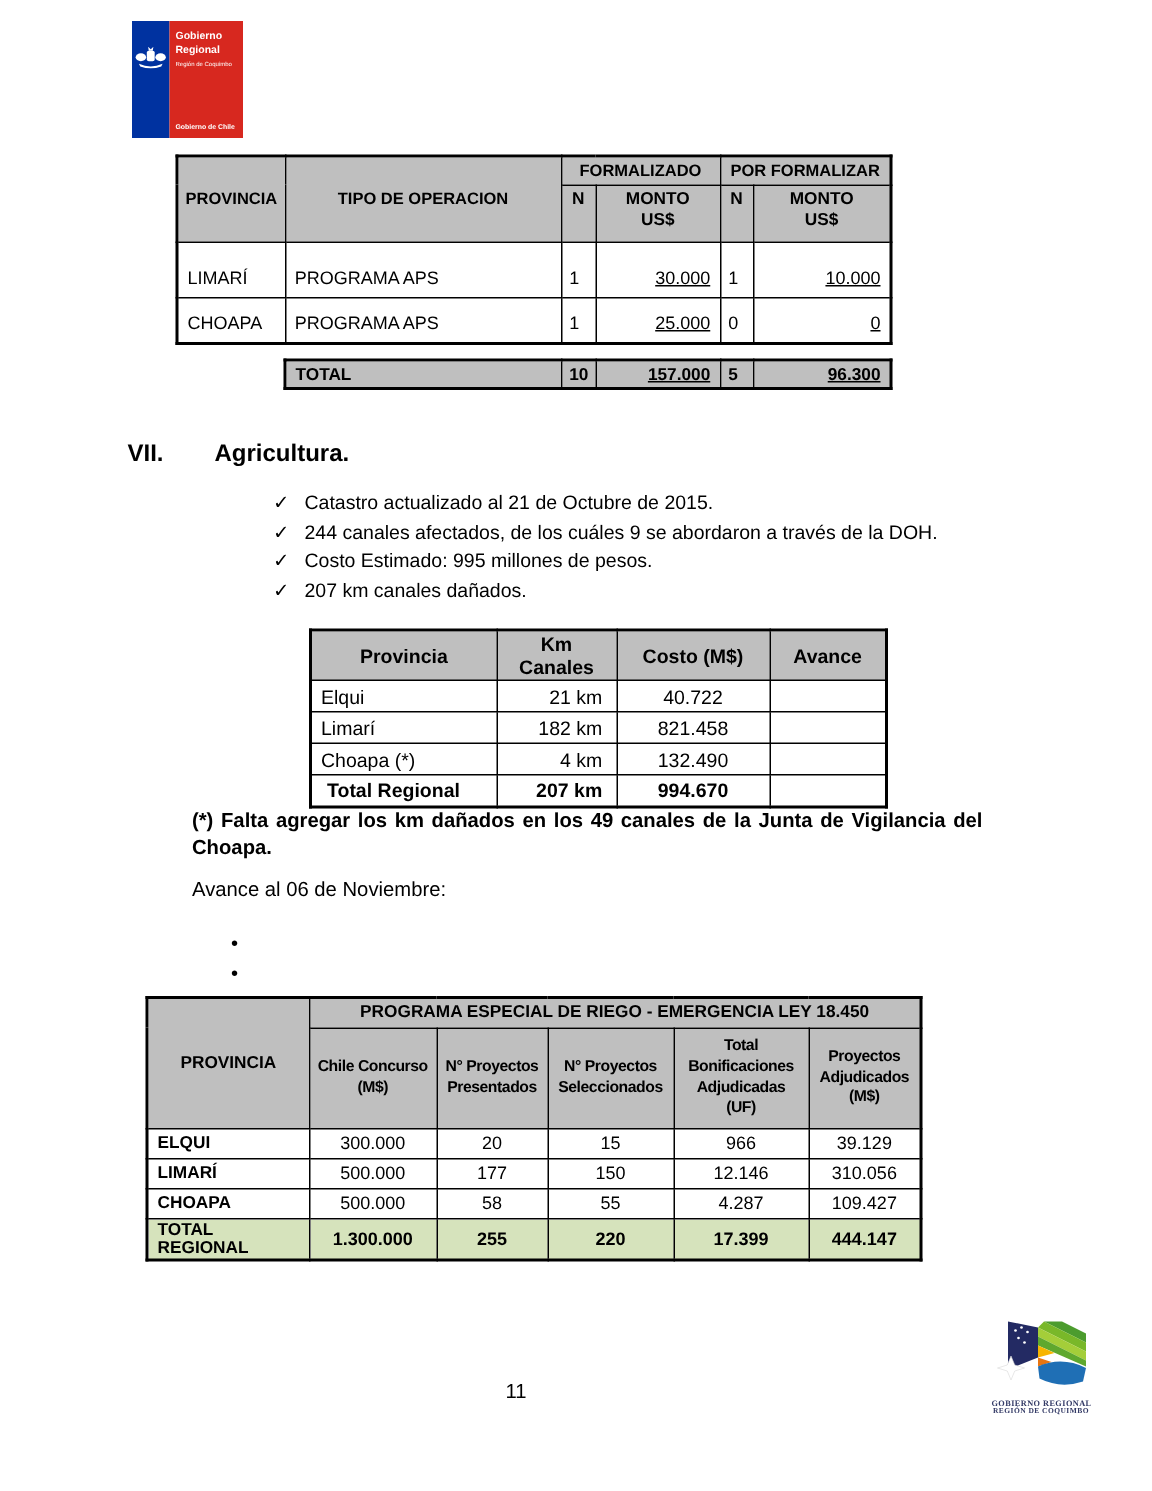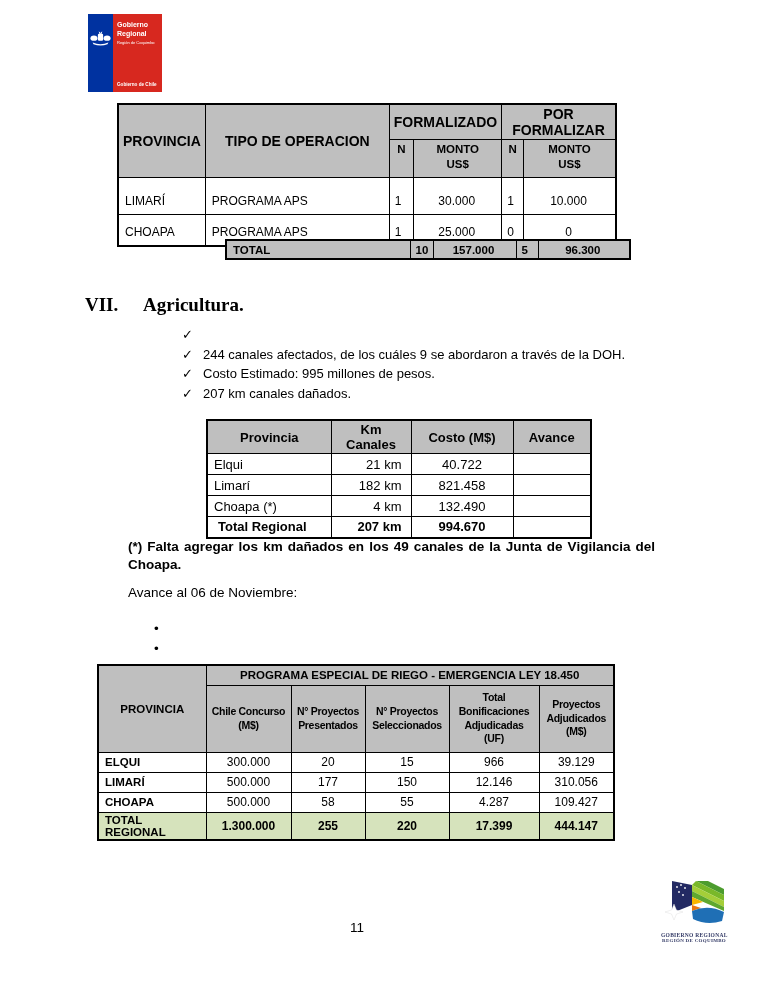--- a/index.html
+++ b/index.html
@@ -13,57 +13,57 @@
     overflow: hidden;
   }
   .abs { position: absolute; }
 
   
   table.t { border-collapse: collapse; table-layout: fixed; border: 2px solid #000; }
   table.t td { border: 1px solid #000; font-size: 12px; padding: 1px 4px; overflow: hidden; }
   td.hd { background: #bfbfbf; font-weight: bold; }
   .ac { text-align: center; }
   .al { text-align: left; padding-left: 6px !important; }
-  .ar { text-align: center; padding-right: 6px !important; }
+  .ar { text-align: right; padding-right: 6px !important; text-decoration: underline; }
   .anl { text-align: left; padding-left: 5px !important; }
   .vb { vertical-align: bottom; padding-bottom: 6px !important; }
   .vt { vertical-align: top; padding-top: 2px !important; }
   .vm { vertical-align: middle; }
 
   
-  table.aps tr.gh td { height: 19px; font-size: 14px; }
+  table.aps tr.gh td { height: 19px; font-size: 11px; }
   table.aps tr.sh td { height: 38px; font-size: 11.5px; line-height: 1.3; }
   table.aps tr.r1 td { height: 37px; }
   table.aps tr.r2 td { height: 31px; }
   table.aps-total td { height: 19px; font-size: 11.5px; }
 
   
   table.can td { font-size: 13px; }
   table.can tr.hrow td { height: 24px; font-size: 13px; }
   table.can tr.drow td { height: 21px; vertical-align: middle; }
   table.can tr.trow td { height: 21px; vertical-align: middle; font-weight: bold; }
   .kmcol { text-align: right; padding-right: 9px !important; }
 
   
   table.rie tr.gh td { height: 20px; font-size: 11.5px; }
   table.rie tr.sh td { height: 67px; font-size: 10.5px; letter-spacing: -0.3px; line-height: 1.3; vertical-align: middle; }
   table.rie tr.drow td { height: 20px; vertical-align: middle; }
   table.rie tr.trow td { height: 21px; vertical-align: middle; font-weight: bold; background: #d6e3bc; }
   table.rie td.prov { font-weight: bold; font-size: 11.5px; }
 
   
-  .heading { font-size: 19px; font-weight: bold; font-family: Liberation Serif, serif; }
+  .heading { font-size: 16px; font-weight: bold; }
   .heading .num { display: inline-block; width: 58px; }
   .chk-row { display: flex; align-items: flex-start; line-height: 19.5px; font-size: 13px; }
   .chk { width: 21px; flex: 0 0 21px; font-size: 13px; }
   .note { width: 527px; font-size: 13.5px; line-height: 17.5px; text-align: justify; }
   .plain { font-size: 13.5px; }
   .bul-row { display: flex; align-items: flex-start; line-height: 20px; font-size: 13.5px; }
   .bul { width: 26px; flex: 0 0 26px; text-align: left; }
-  .pagenum { width: 40px; text-align: center; font-size: 13.5px; }
+  .pagenum { width: 40px; font-size: 13.5px; }
 
   
   .toplogo { left: 88px; top: 14px; width: 74px; height: 78px; display: flex; }
   .tl-blue { width: 25px; background: #0032a0; position: relative; }
   .tl-blue svg { position: absolute; left: 2px; top: 16px; }
   .tl-red { width: 49px; background: #d7281f; position: relative; color: #fff; padding: 7px 0 0 4px; }
   .tl-t1 { font-size: 7px; font-weight: bold; line-height: 8.5px; }
   .tl-t2 { font-size: 4px; margin-top: 2px; }
   .tl-t3 { position: absolute; left: 4px; bottom: 5px; font-size: 4.6px; font-weight: bold; white-space: nowrap; }
 
@@ -137,21 +137,21 @@
           <td class="al vb">PROGRAMA APS</td>
           <td class="anl vb">1</td>
           <td class="ar vb">25.000</td>
           <td class="anl vb">0</td>
           <td class="ar vb">0</td>
         </tr>
       </tbody>
     </table>
   </div>
 
-  <div class="abs" style="left:189px; top:239px;margin-left:36px;">
+  <div class="abs" style="left:189px; top:239px;">
     <table class="t aps-total">
       <colgroup>
         <col style="width:184px">
           <col style="width:23px">
           <col style="width:83px">
         <col style="width:22px">
           <col style="width:92px">
       </colgroup>
       <tbody>
         <tr>
@@ -165,20 +165,21 @@
     </table>
   </div>
 
   <div class="abs heading" style="left:85px; top:294px;">
     <span class="num">VII.</span><span class="ttl">Agricultura.</span>
   </div>
 
   <div class="abs" style="left:182px; top:325px; width:500px;">
     <div class="chk-row">
       <span class="chk">✓</span>
+      <span>Catastro actualizado al 21 de Octubre de 2015.</span>
     </div>
     <div class="chk-row">
       <span class="chk">✓</span>
       <span>244 canales afectados, de los cuáles 9 se abordaron a través de la DOH.</span>
     </div>
     <div class="chk-row">
       <span class="chk">✓</span>
       <span>Costo Estimado: 995 millones de pesos.</span>
     </div>
     <div class="chk-row">

